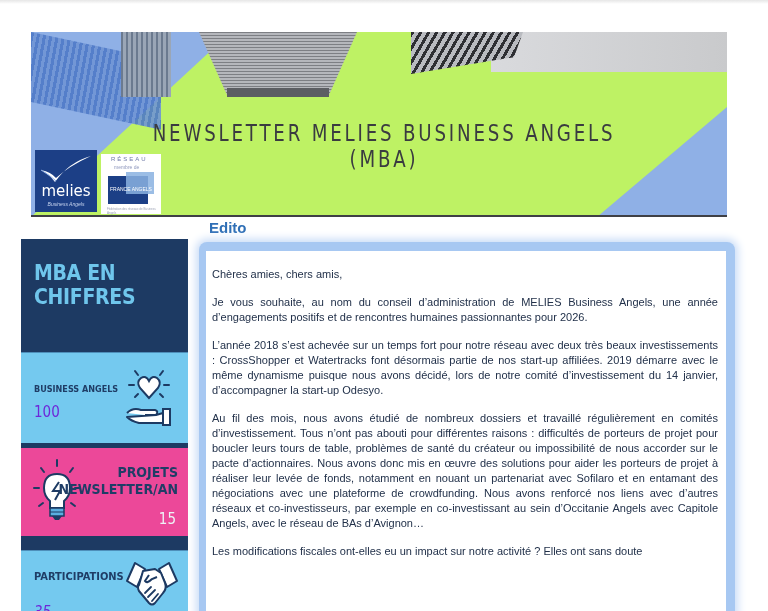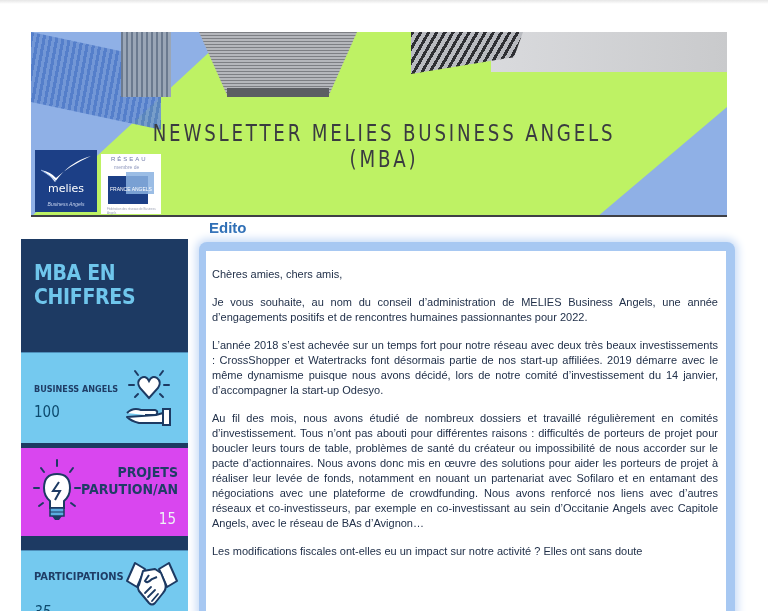--- a/index.html
+++ b/index.html
@@ -74,21 +74,21 @@
     font-family: "DejaVu Sans", sans-serif;
     font-size: 15px; letter-spacing: 1px; color: #4c4d52;
   }
   .logo-melies {
     position: absolute; left: 4px; top: 118px; width: 62px; height: 62px;
     background: #1c3f86;
   }
   .logo-melies svg { position: absolute; left: 4px; top: 4px; }
   .logo-melies .name {
     position: absolute; left: 0; width: 62px; text-align: center; top: 32px;
-    color: #ffffff; font-size: 11px; font-family: "DejaVu Sans", sans-serif;
+    color: #ffffff; font-size: 15px; font-family: "DejaVu Sans", sans-serif;
   }
   .logo-melies .sub {
     position: absolute; left: 0; width: 62px; text-align: center; top: 51px;
     color: #c9d6f0; font-size: 5px; font-style: italic;
   }
   .logo-fa {
     position: absolute; left: 70px; top: 122px; width: 60px; height: 60px;
     background: #ffffff;
   }
   .logo-fa .reseau {
@@ -121,28 +121,28 @@
   .sidebar-title {
     position: absolute; left: 13px; top: 22px; margin: 0;
     color: #6fc6ec; font-weight: bold; font-size: 21px; line-height: 24px;
     font-family: "DejaVu Sans Condensed", "DejaVu Sans", sans-serif;
     letter-spacing: -0.3px;
   }
   .stat {
     position: absolute; left: 0; width: 167px;
   }
   .stat.s1 { top: 113px; height: 90px; background: #74c9ef; border-top: 1px solid #4e8fba; }
-  .stat.s2 { top: 209px; height: 88px; background: #d946ef; }
+  .stat.s2 { top: 209px; height: 88px; background: #ec4899; }
   .stat.s3 { top: 311px; height: 61px; background: #74c9ef; border-top: 1px solid #4e8fba; }
   .stat-label {
     position: absolute; font-weight: bold; color: #1f3d66;
     font-family: "DejaVu Sans Condensed", "DejaVu Sans", sans-serif;
   }
   .stat-value {
-    position: absolute; color: #0c4a6e; font-size: 15px;
+    position: absolute; color: #6d28d9; font-size: 15px;
     font-family: "DejaVu Sans Condensed", "DejaVu Sans", sans-serif;
   }
   .s1 .stat-label { left: 13px; top: 31px; font-size: 9px; }
   .s1 .stat-value { left: 13px; top: 50px; }
   .s1 .icon { position: absolute; left: 104px; top: 14px; }
   .s2 .stat-label { right: 10px; top: 16px; font-size: 14px; text-align: right; line-height: 17px; }
   .s2 .stat-value { right: 12px; top: 62px; color: #eef2f6; }
   .s2 .icon { position: absolute; left: 12px; top: 10px; }
   .s3 .stat-label { left: 13px; top: 19px; font-size: 11px; }
   .s3 .stat-value { left: 13px; top: 52px; font-style: italic; }
@@ -249,21 +249,21 @@
           <line x1="42" y1="48" x2="38" y2="45"></line>
       </g>
       <path d="M24 16 Q37 16 37 30 Q37 38 31 43 L31 50 L17 50 L17 43 Q11 38 11 30 Q11 16 24 16 Z" fill="#ffffff" stroke="#1d3a63" stroke-width="2"></path>
       <path d="M26 24 L20 33 L27 33 L22 42" stroke="#1d3a63" stroke-width="2" fill="none"></path>
       <rect x="17" y="50" width="14" height="8" fill="#5aaee0" stroke="#1d3a63" stroke-width="1.5"></rect>
       <line x1="17" y1="54" x2="31" y2="54" stroke="#1d3a63" stroke-width="1"></line>
       <path d="M19 58 L29 58 L26 62 L22 62 Z" fill="#1d3a63"></path>
     </svg>
     <div class="stat-label">
       <span>PROJETS</span><br>
-      <span>PARUTION/AN</span>
+      <span>NEWSLETTER/AN</span>
     </div>
     <div class="stat-value">15</div>
   </div>
 
   <div class="stat s3">
     <div class="stat-label">PARTICIPATIONS</div>
     <div class="stat-value">35</div>
     <svg class="icon" width="54" height="50" viewBox="0 0 54 50">
       <path d="M2 22 L10 4 L20 10 L12 28 Z" fill="#ffffff" stroke="#1d3a63" stroke-width="2" stroke-linejoin="round"></path>
       <path d="M52 22 L44 4 L34 10 L42 28 Z" fill="#ffffff" stroke="#1d3a63" stroke-width="2" stroke-linejoin="round"></path>
@@ -275,17 +275,17 @@
         <line x1="27" y1="42" x2="33" y2="35"></line>
       </g>
     </svg>
   </div>
 </aside>
 
 <h2 class="edito-heading">Edito</h2>
 <div class="edito-frame"></div>
 <article class="edito-box">
   <p class="first">Chères amies, chers amis,</p>
-  <p>Je vous souhaite, au nom du conseil d’administration de MELIES Business Angels, une année d’engagements positifs et de rencontres humaines passionnantes pour 2022.</p>
+  <p>Je vous souhaite, au nom du conseil d’administration de MELIES Business Angels, une année d’engagements positifs et de rencontres humaines passionnantes pour 2026.</p>
   <p>L’année 2018 s’est achevée sur un temps fort pour notre réseau avec deux très beaux investissements : CrossShopper et Watertracks font désormais partie de nos start-up affiliées. 2019 démarre avec le même dynamisme puisque nous avons décidé, lors de notre comité d’investissement du 14 janvier, d’accompagner la start-up Odesyo.</p>
   <p>Au fil des mois, nous avons étudié de nombreux dossiers et travaillé régulièrement en comités d’investissement. Tous n’ont pas abouti pour différentes raisons : difficultés de porteurs de projet pour boucler leurs tours de table, problèmes de santé du créateur ou impossibilité de nous accorder sur le pacte d’actionnaires. Nous avons donc mis en œuvre des solutions pour aider les porteurs de projet à réaliser leur levée de fonds, notamment en nouant un partenariat avec Sofilaro et en entamant des négociations avec une plateforme de crowdfunding. Nous avons renforcé nos liens avec d’autres réseaux et co-investisseurs, par exemple en co-investissant au sein d’Occitanie Angels avec Capitole Angels, avec le réseau de BAs d’Avignon…</p>
   <p>Les modifications fiscales ont-elles eu un impact sur notre activité ? Elles ont sans doute</p>
 </article>
 
 </body></html>

